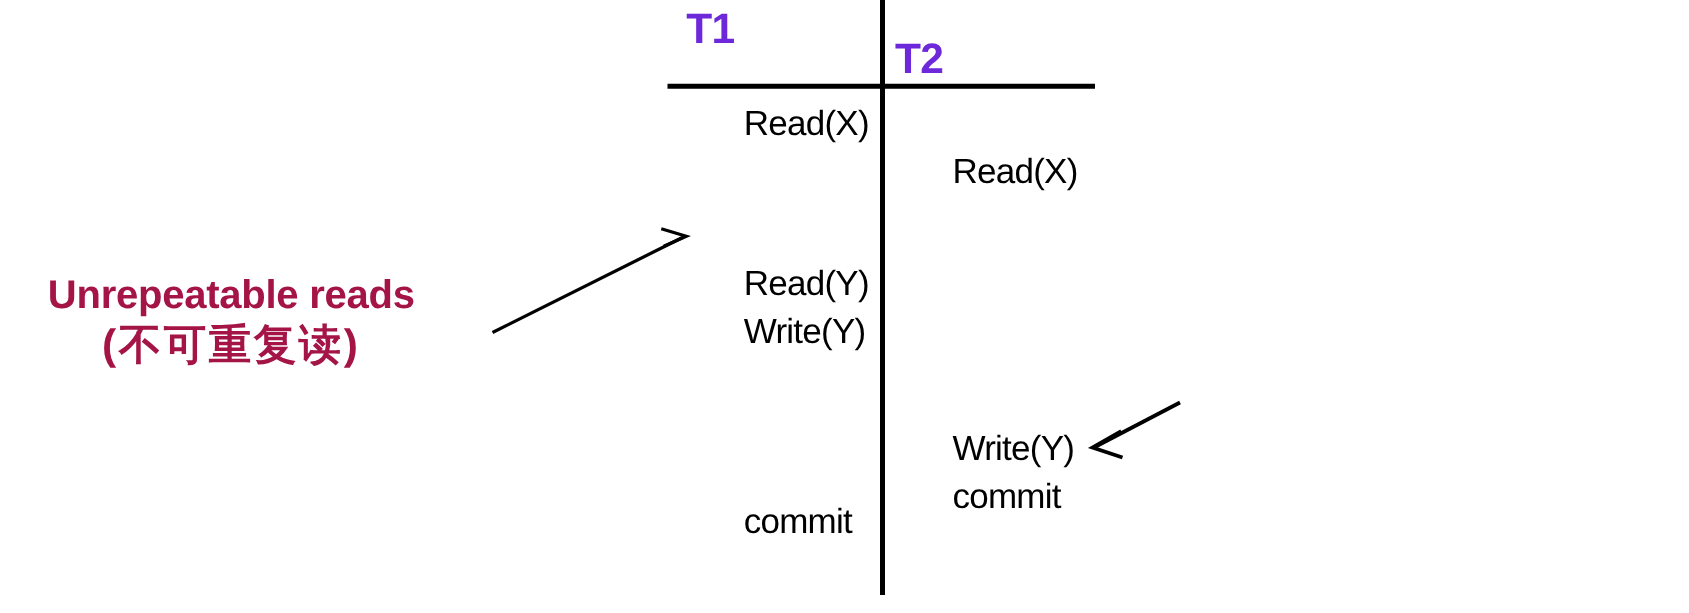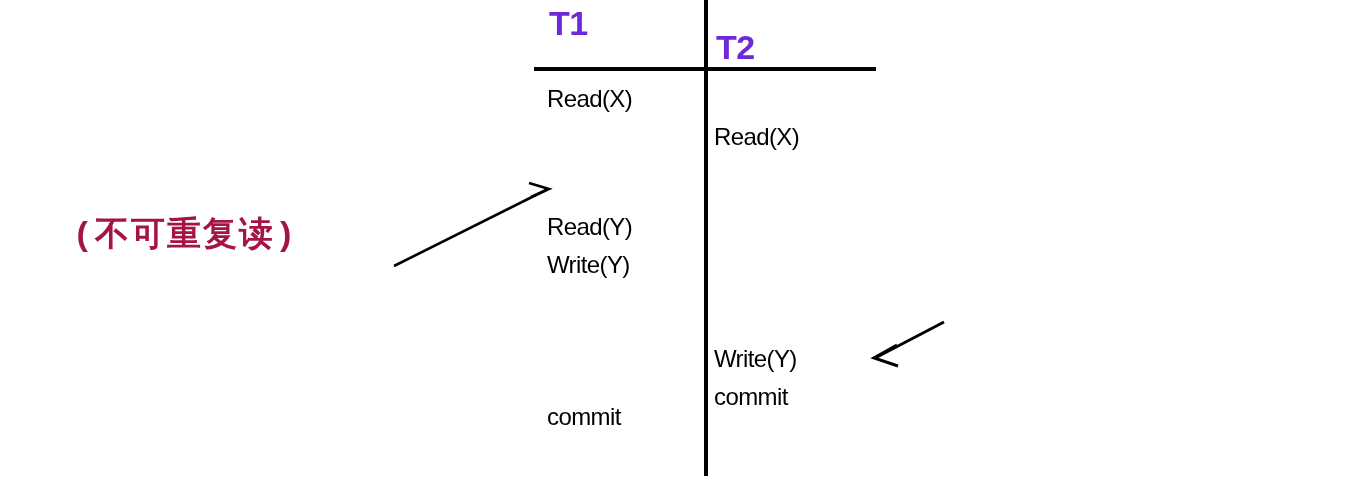--- a/index.html
+++ b/index.html
@@ -44,25 +44,26 @@
     letter-spacing: -0.5px;
     white-space: nowrap;
   }
   .t1-head { left: 549px; top: 4px; }
   .t2-head { left: 716px; top: 4px; margin-top: 24px; }
 
   .op {
     position: absolute;
     font-family: "Liberation Sans", sans-serif;
     font-weight: normal;
-    font-size: 24px;
+    font-size: 28px;
     line-height: 38px;
     color: #000000;
     letter-spacing: -0.6px;
     white-space: nowrap;
+    margin-left: 48px;
   }
   
   .t1-op { left: 547px; }
   .op-t1-0 { top: 80px; }
   .op-t1-1 { top: 170px; }
   .op-t1-2 { top: 208px; text-align: center; }
   .op-t1-3 { top: 246px; }
   .op-t1-4 { top: 398px; }
   
   .t2-op { left: 714px; }
@@ -78,21 +79,21 @@
     white-space: nowrap;
   }
   .anno .line1 {
     font-family: "Liberation Sans", sans-serif;
     font-weight: bold;
     font-size: 32px;
     line-height: 40px;
     letter-spacing: -0.2px;
   }
   .anno .line2 {
-    font-family: Liberation Mono, monospace;
+    font-family: Liberation Sans, sans-serif;
     font-weight: bold;
     font-size: 34px;
     line-height: 42px;
     letter-spacing: 2px;
   }
   .anno-left {
     left: 0px;
     top: 215px;
     width: 370px;
   }
@@ -126,20 +127,21 @@
   <div class="op t1-op op-t1-0">Read(X)</div>
   <div class="op t1-op op-t1-2">Read(Y)</div>
   <div class="op t1-op op-t1-3">Write(Y)</div>
   <div class="op t1-op op-t1-4">commit</div>
 
   <div class="op t2-op op-t2-0">Read(X)</div>
   <div class="op t2-op op-t2-1">Write(Y)</div>
   <div class="op t2-op op-t2-2">commit</div>
 
   <div class="anno anno-left">
+    <div class="line1">Unrepeatable reads</div>
     <div class="line2">(不可重复读)</div>
   </div>
 
   <div class="anno anno-right">
   </div>
 
   <svg class="arrow-layer" viewBox="0 0 1351 490">
     <g>
       <line x1="394" y1="266" x2="546" y2="190" stroke="#000000" stroke-width="2.6"></line>
       <polyline points="529,183 549,189 531,197" fill="none" stroke="#000000" stroke-width="2.6" stroke-linejoin="miter" stroke-linecap="butt"></polyline>

